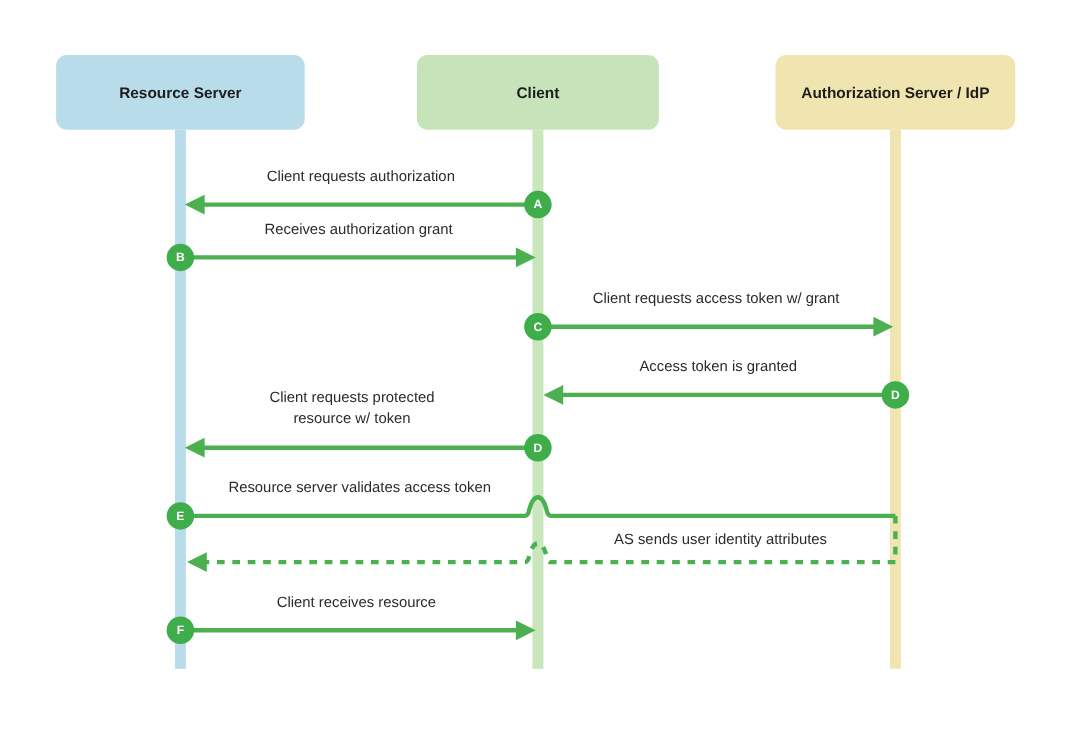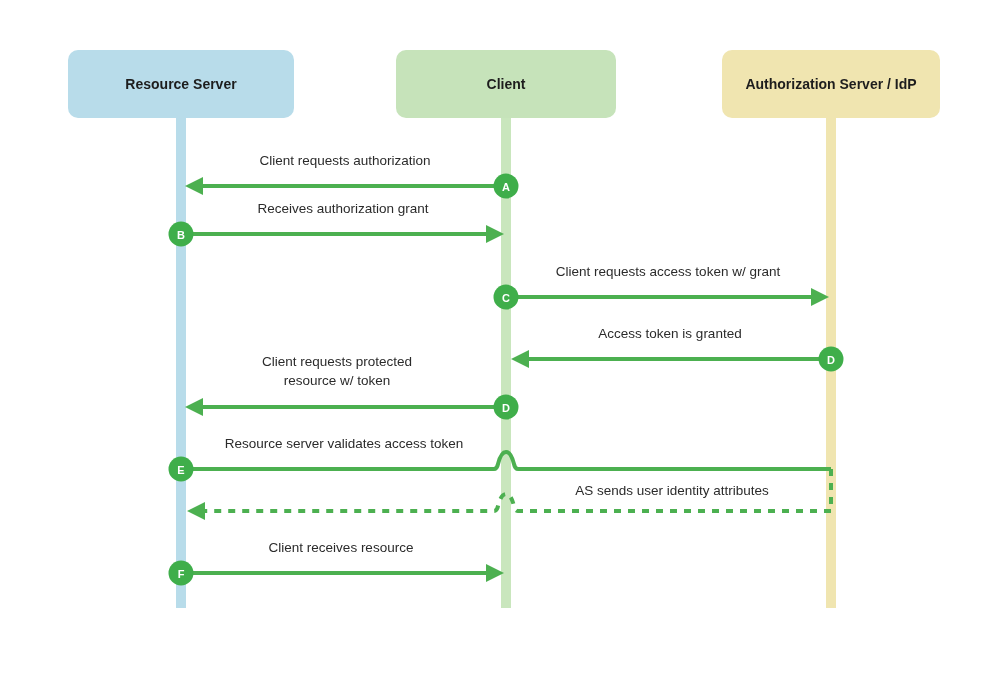--- a/index.html
+++ b/index.html
@@ -11,21 +11,20 @@
     width: 989px;
     height: 685px;
     font-family: "Liberation Sans", "DejaVu Sans", sans-serif;
     overflow: hidden;
   }
   #diagram-root {
     position: relative;
     width: 958px;
     height: 685px;
     background: #ffffff;
-    margin-left: 17px;
   }
   svg#sequence-svg {
     position: absolute;
     left: 0;
     top: 0;
     width: 989px;
     height: 685px;
     display: block;
   }
   .actor-label {

